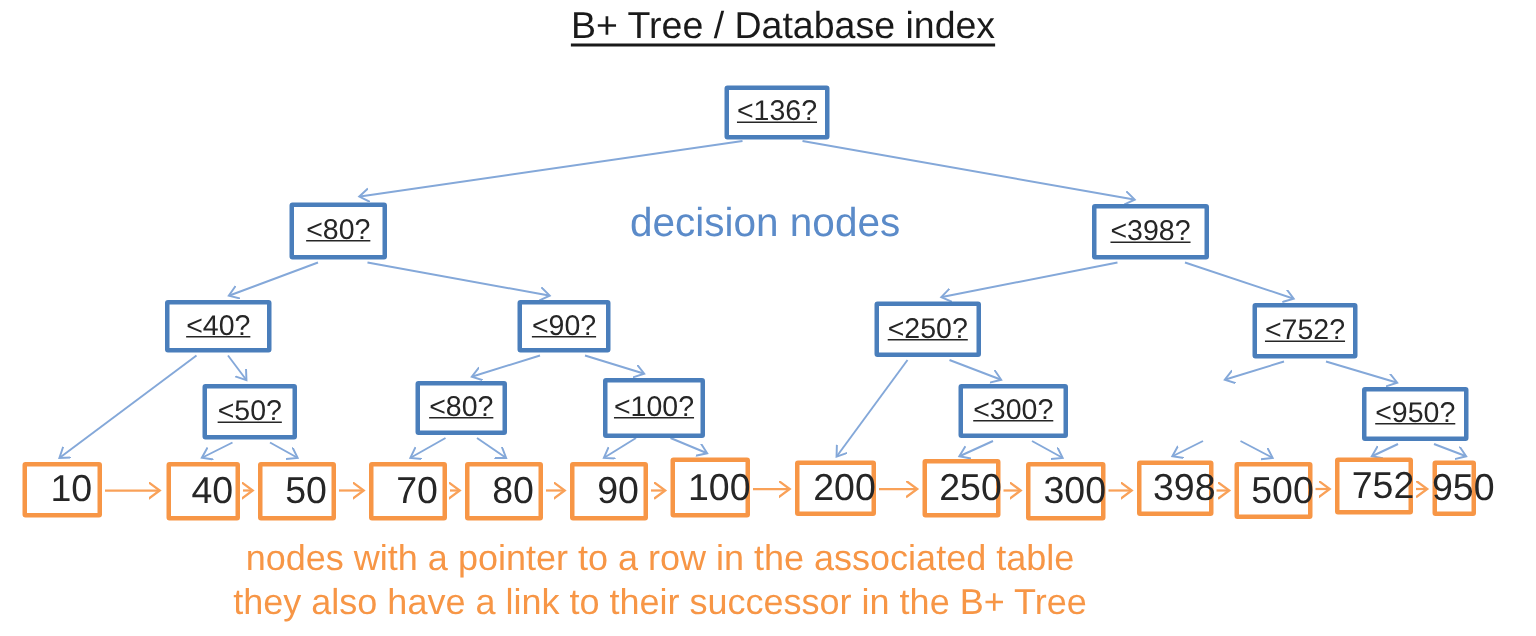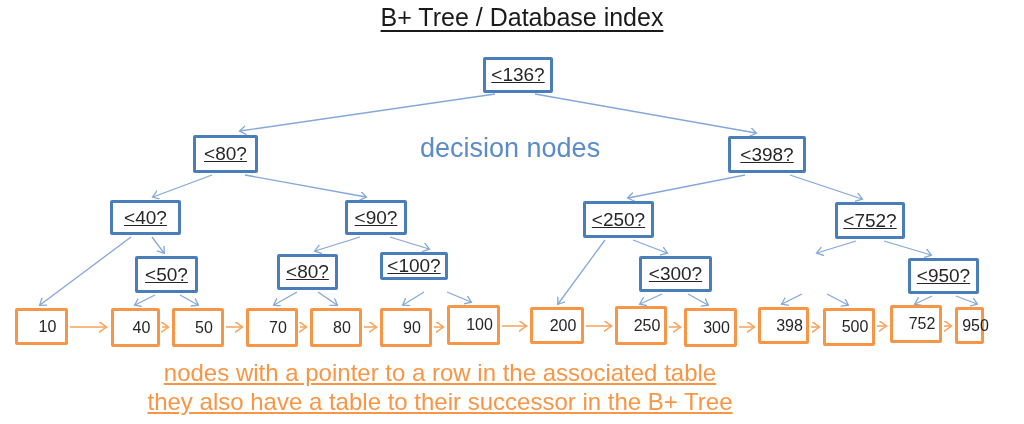--- a/index.html
+++ b/index.html
@@ -12,29 +12,29 @@
     position:absolute;top:3px;left:16px;width:1012px;text-align:center;
     font-size:25px;color:var(--title-text,#1a1a1a);text-decoration:underline;
     text-underline-offset:4px;
   }
   .dlabel{
     position:absolute;left:420px;top:133px;font-size:27px;
     color:var(--decision-label,#5b8bc9);
   }
   .caption{
     position:absolute;top:358px;left:115px;width:650px;text-align:center;
-    font-size:24px;line-height:29px;color:var(--caption-orange,#f79646);text-decoration:underline;
+    font-size:24px;line-height:29px;color:var(--caption-orange,#f79646);
   }
   .dnode,.lnode{
     position:absolute;background:#fff;border-radius:2px;box-sizing:border-box;
     display:flex;align-items:center;justify-content:center;
     color:var(--node-text,#262626);
   }
   .dnode{border:3px solid var(--decision-border,#4a7ebb);font-size:19px;text-decoration:underline;}
-  .lnode{border:3px solid var(--leaf-border,#f79646);font-size:16px;padding-left:12px;}
+  .lnode{border:3px solid var(--leaf-border,#f79646);font-size:25px;padding-left:12px;}
   line.b{stroke:var(--decision-edge,#84a8d9);stroke-width:1.3;}
   line.o{stroke:var(--leaf-edge,#f9a158);stroke-width:1.5;}
 </style>
 </head>
 <body style="--decision-border: #4a7ebb; --decision-edge: #84a8d9; --decision-label: #5b8bc9; --leaf-border: #f79646; --leaf-edge: #f9a158; --caption-orange: #f79646; --node-text: #262626; --title-text: #1a1a1a;">
 
 <div id="canvas">
 
   <svg id="edges" width="1024" height="424" viewBox="0 0 1024 424">
     <defs>
@@ -98,37 +98,37 @@
 
   <div class="dnode" style="left:483px;top:57px;width:70px;height:36px">&lt;136?</div>
   <div class="dnode" style="left:193px;top:135px;width:65px;height:38px">&lt;80?</div>
   <div class="dnode" style="left:728px;top:136px;width:78px;height:37px">&lt;398?</div>
   <div class="dnode" style="left:110px;top:200px;width:71px;height:35px">&lt;40?</div>
   <div class="dnode" style="left:345px;top:200px;width:62px;height:35px">&lt;90?</div>
   <div class="dnode" style="left:583px;top:201px;width:71px;height:37px">&lt;250?</div>
   <div class="dnode" style="left:835px;top:202px;width:70px;height:37px">&lt;752?</div>
   <div class="dnode" style="left:135px;top:256px;width:63px;height:37px">&lt;50?</div>
   <div class="dnode" style="left:277px;top:254px;width:61px;height:36px">&lt;80?</div>
-  <div class="dnode" style="left:380px;top:252px;width:68px;height:28px">&lt;100?</div>
+  <div class="dnode" style="left:402px;top:252px;width:68px;height:40px">&lt;100?</div>
   <div class="dnode" style="left:639px;top:256px;width:73px;height:36px">&lt;300?</div>
   <div class="dnode" style="left:908px;top:258px;width:71px;height:36px">&lt;950?</div>
 
   <div class="lnode" style="left:15px;top:308px;width:53px;height:37px">10</div>
   <div class="lnode" style="left:111px;top:308px;width:49px;height:39px">40</div>
   <div class="lnode" style="left:172px;top:308px;width:52px;height:39px">50</div>
   <div class="lnode" style="left:246px;top:308px;width:52px;height:39px">70</div>
   <div class="lnode" style="left:310px;top:308px;width:52px;height:39px">80</div>
   <div class="lnode" style="left:380px;top:308px;width:52px;height:39px">90</div>
   <div class="lnode" style="left:447px;top:305px;width:53px;height:40px">100</div>
   <div class="lnode" style="left:530px;top:307px;width:54px;height:37px">200</div>
   <div class="lnode" style="left:615px;top:306px;width:52px;height:39px">250</div>
   <div class="lnode" style="left:684px;top:308px;width:53px;height:39px">300</div>
   <div class="lnode" style="left:758px;top:307px;width:51px;height:37px">398</div>
   <div class="lnode" style="left:823px;top:308px;width:52px;height:38px">500</div>
   <div class="lnode" style="left:890px;top:305px;width:52px;height:38px">752</div>
   <div class="lnode" style="left:955px;top:307px;width:29px;height:37px">950</div>
 
   <div class="caption">
     <div>nodes with a pointer to a row in the associated table</div>
-    <div>they also have a table to their successor in the B+ Tree</div>
+    <div>they also have a link to their successor in the B+ Tree</div>
   </div>
 
 </div>
 
 </body></html>

